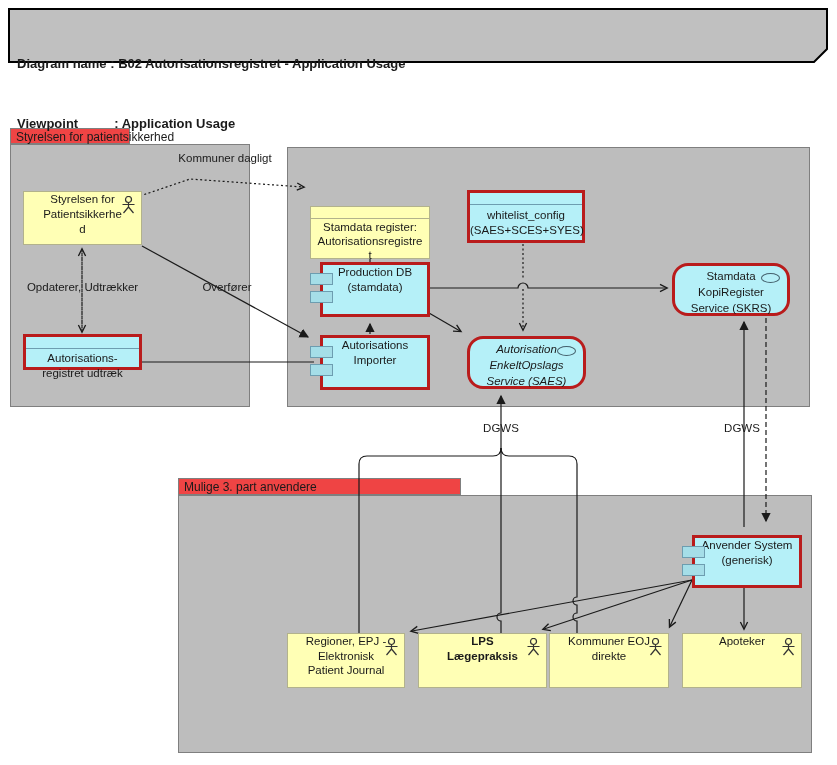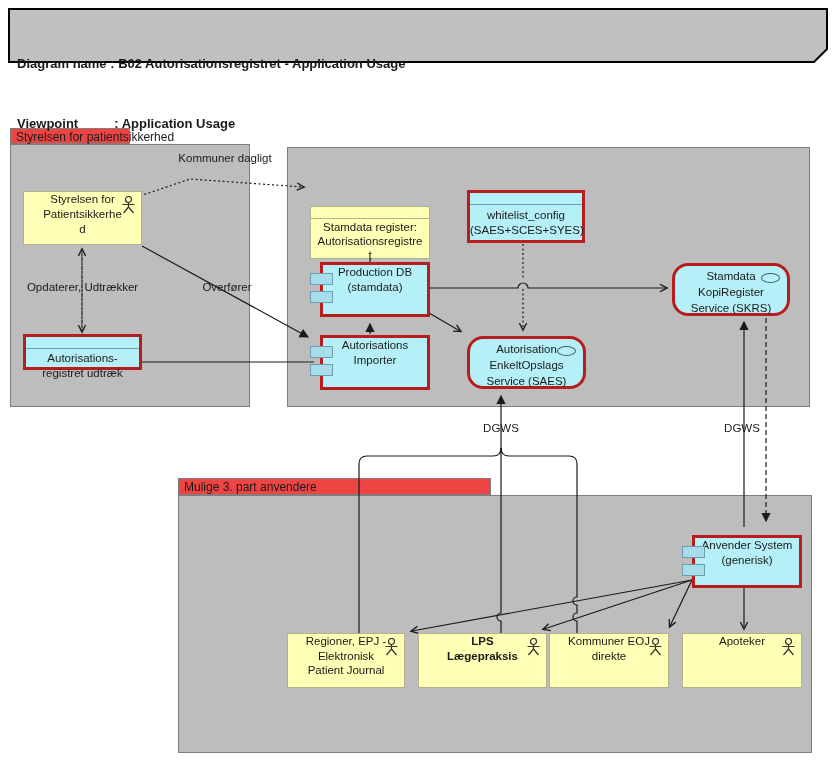--- a/index.html
+++ b/index.html
@@ -37,21 +37,21 @@
 
 <div id="canvas">
 
   <div class="group-tab" style="left:10px;top:128px;width:120px;height:16px;">
     <span class="group-label">Styrelsen for patientsikkerhed</span>
   </div>
   <div class="group-body" style="left:10px;top:144px;width:240px;height:263px;"></div>
 
   <div class="group-body" style="left:287px;top:147px;width:523px;height:260px;"></div>
 
-  <div class="group-tab" style="left:178px;top:478px;width:313px;height:17px;">
+  <div class="group-tab" style="left:178px;top:478px;width:283px;height:17px;">
     <span class="group-label">Mulige 3. part anvendere</span>
   </div>
   <div class="group-body" style="left:178px;top:495px;width:634px;height:258px;"></div>
 
   <svg id="edges" width="837" height="765">
     <defs>
       <marker id="open" markerWidth="10" markerHeight="10" refX="6" refY="4" orient="auto">
         <path d="M1,1 L7,4 L1,7" fill="none" stroke="#1a1a1a" stroke-width="1.1"></path>
       </marker>
       <marker id="solid" markerWidth="10" markerHeight="10" refX="7" refY="4" orient="auto">
@@ -141,21 +141,21 @@
 
   <div class="node cyan" style="left:320px;top:335px;width:110px;height:55px;">
     <div class="ctabs">
       <div class="ctab"></div>
       <div class="ctab"></div>
     </div>
     <span class="node-label">Autorisations
 Importer</span>
   </div>
 
-  <div class="node cyan service" style="left:467px;top:336px;width:119px;height:53px;">
+  <div class="node cyan service" style="left:467px;top:336px;width:119px;height:53px;font-style:italic;">
     <span class="node-label" style="line-height:16px;padding-top:2px;">Autorisation
 EnkeltOpslags
 Service (SAES)</span>
     <div class="svc-icon"></div>
   </div>
 
   <div class="node cyan service" style="left:672px;top:263px;width:118px;height:53px;">
     <span class="node-label" style="line-height:16px;padding-top:2px;">Stamdata
 KopiRegister
 Service (SKRS)</span>

